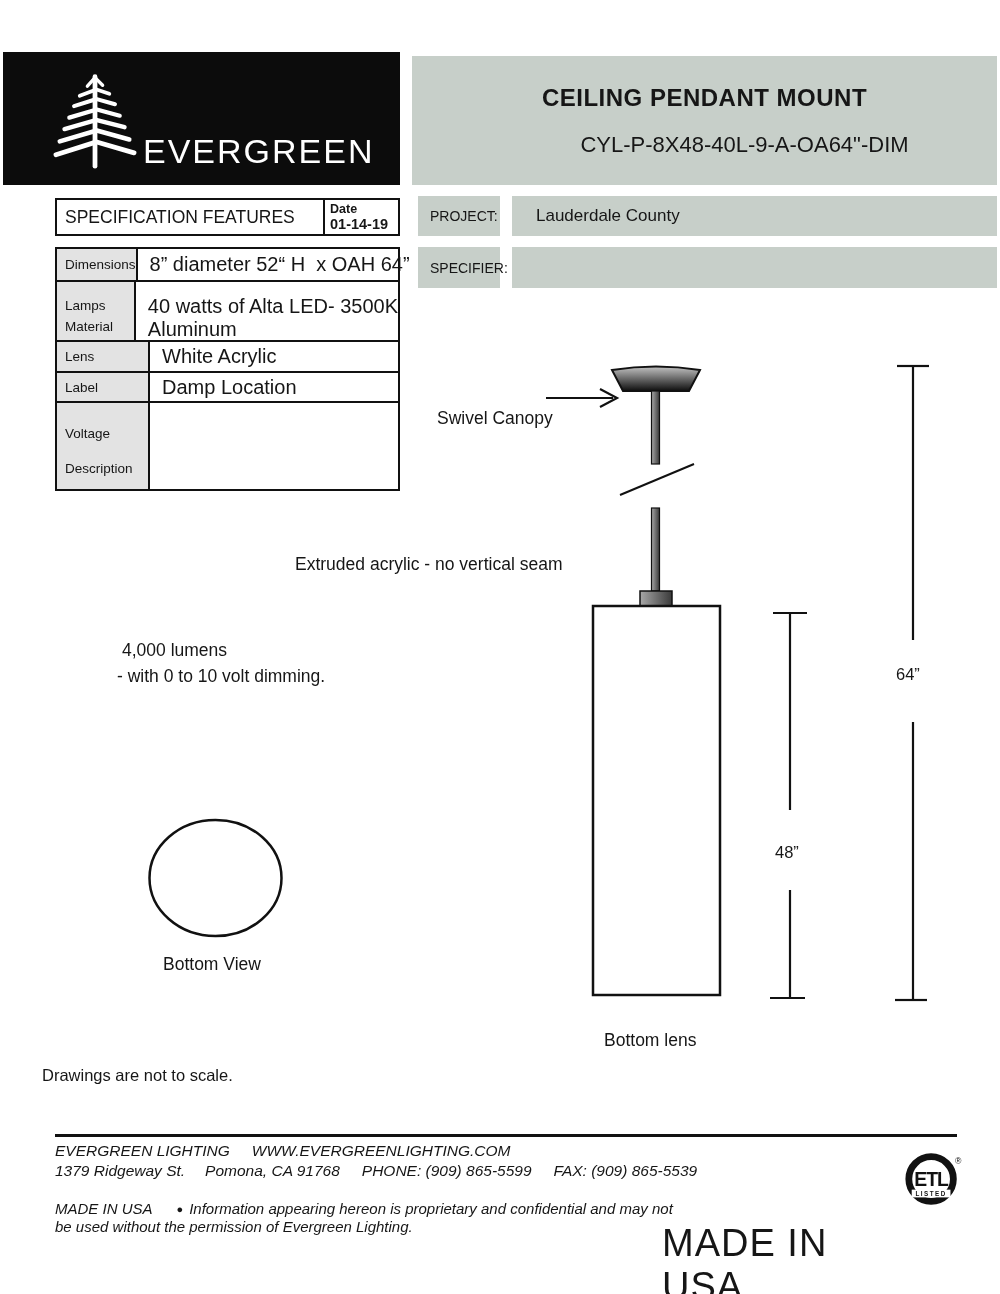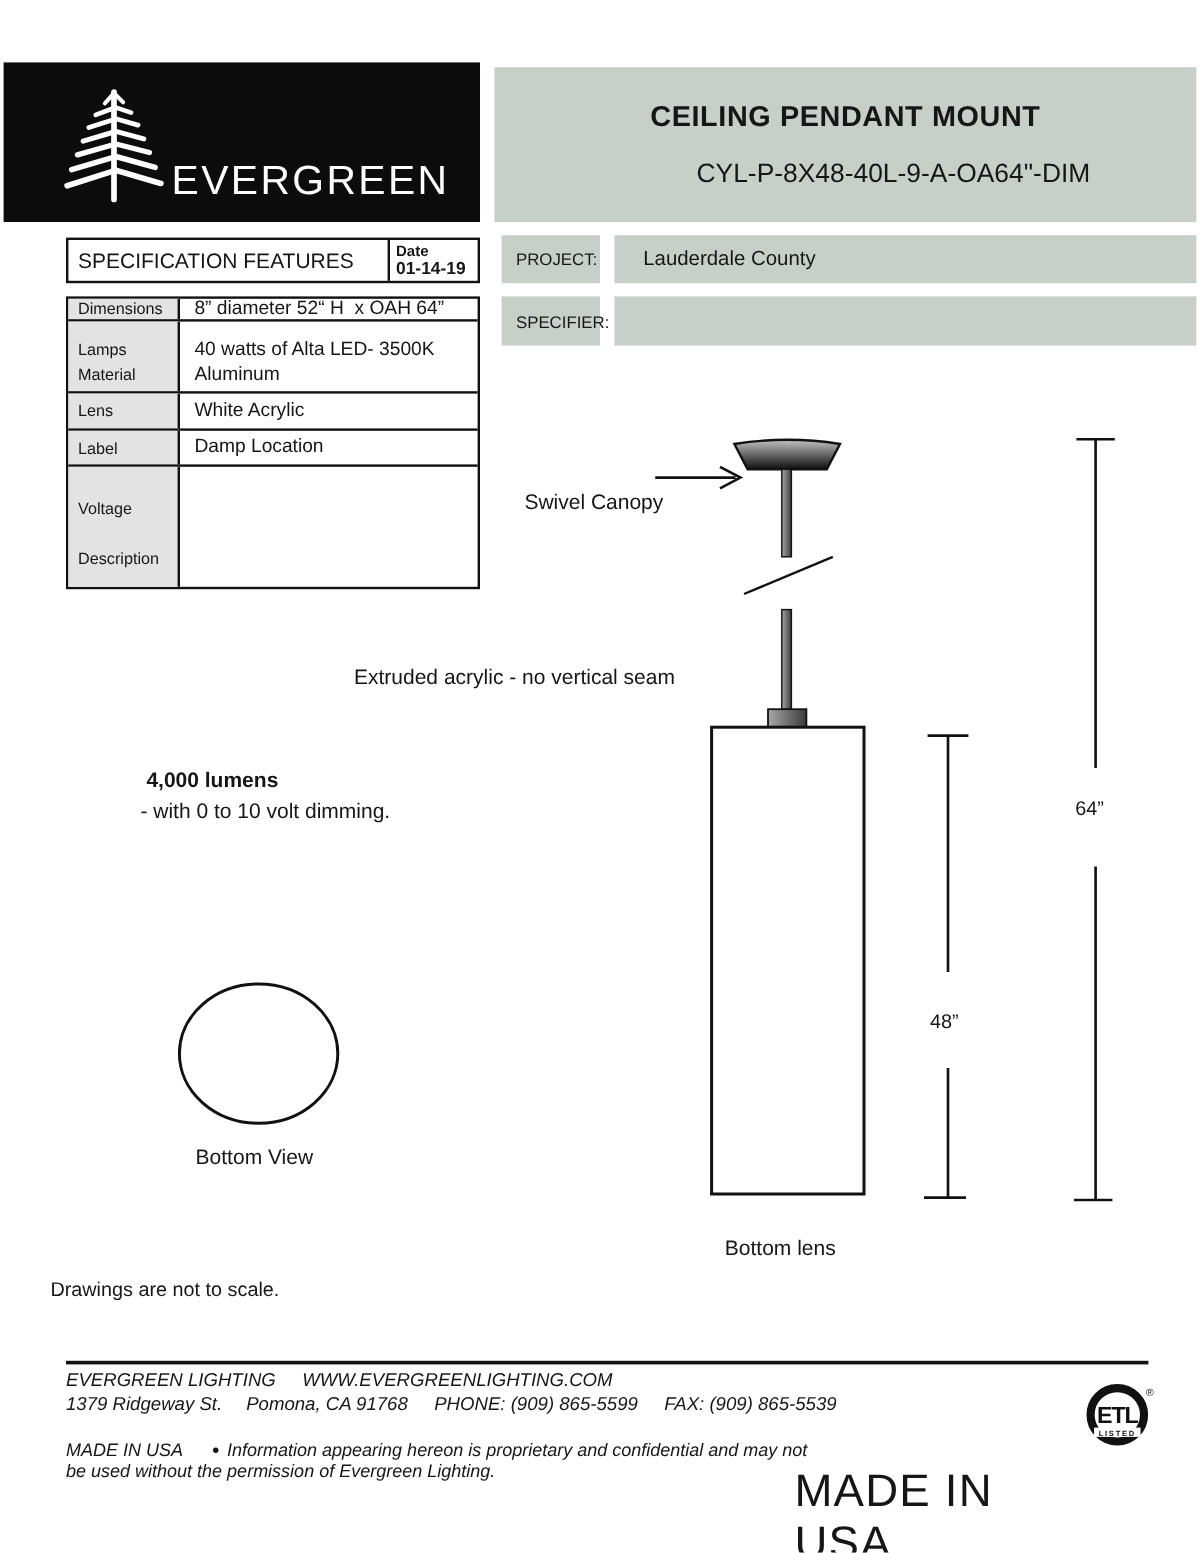--- a/index.html
+++ b/index.html
@@ -27,21 +27,21 @@
   #spec-head-title{flex:1;display:flex;align-items:center;padding-left:8px;font-size:17.5px;}
   #spec-head-date{width:75px;border-left:2px solid #111;box-sizing:border-box;padding:2px 0 0 5px;line-height:1.15;font-weight:bold;}
   #spec-head-date .d1{font-size:12.5px;display:block;}
   #spec-head-date .d2{font-size:14.5px;display:block;}
   #spec-table{left:55px;top:247px;width:345px;height:244px;border:2px solid #111;box-sizing:border-box;
               display:flex;flex-direction:column;}
   .srow{display:flex;flex:0 0 auto;box-sizing:border-box;}
   .srow + .srow{border-top:2px solid #111;}
   .lcell{width:93px;background:#e3e3e3;border-right:2px solid #111;box-sizing:border-box;
          display:flex;flex-direction:column;justify-content:center;padding-left:8px;font-size:13.5px;}
-  .vcell{flex:1;display:flex;flex-direction:column;justify-content:center;padding-left:12px;font-size:16px;white-space:pre;}
+  .vcell{flex:1;display:flex;flex-direction:column;justify-content:center;padding-left:12px;font-size:20px;white-space:pre;}
   .stack{justify-content:space-around;padding-top:13px;padding-bottom:3px;}
 
   
   .note{font-size:17.5px;}
   .dim{font-size:16.5px;}
 
   
   #foot-rule{left:55px;top:1134px;width:902px;height:3px;background:#111;}
   .footline{font-size:15.5px;display:flex;font-style:italic;}
   .footline span{white-space:pre;}
@@ -82,21 +82,21 @@
 
   <div id="spec-head" class="abs">
     <div id="spec-head-title">SPECIFICATION FEATURES</div>
     <div id="spec-head-date">
       <span class="d1">Date</span>
       <span class="d2">01-14-19</span>
     </div>
   </div>
 
   <div id="spec-table" class="abs">
-    <div class="srow" style="height:17px;">
+    <div class="srow" style="height:31px;">
       <div class="lcell">
           <span>Dimensions</span>
         </div>
       <div class="vcell"><span>8” diameter 52“ H  x OAH 64”</span></div>
     </div>
     <div class="srow" style="height:60px;">
       <div class="lcell stack">
         <span>Lamps</span>
         <span>Material</span>
       </div>
@@ -161,21 +161,21 @@
       <line x1="790" y1="613" x2="790" y2="810"></line>
       <line x1="790" y1="890" x2="790" y2="998"></line>
       <line x1="770" y1="998" x2="805" y2="998"></line>
     </g>
 
     <ellipse cx="215.5" cy="878" rx="66" ry="58" fill="#ffffff" stroke="#111" stroke-width="2.5"></ellipse>
   </svg>
 
   <div class="abs note" style="left:437px;top:408px;">Swivel Canopy</div>
   <div class="abs note" style="left:295px;top:554px;">Extruded acrylic - no vertical seam</div>
-  <div class="abs note" style="left:122px;top:640px;font-weight:bold;">4,000 lumens</div>
+  <div class="abs note" style="left:122px;top:640px;">4,000 lumens</div>
   <div class="abs note" style="left:117px;top:666px;">- with 0 to 10 volt dimming.</div>
   <div class="abs dim" style="left:896px;top:665px;">64”</div>
   <div class="abs dim" style="left:775px;top:843px;">48”</div>
   <div class="abs note" style="left:163px;top:954px;">Bottom View</div>
   <div class="abs note" style="left:604px;top:1030px;">Bottom lens</div>
   <div class="abs" style="left:42px;top:1066px;font-size:16.5px;">Drawings are not to scale.</div>
 
   <div id="foot-rule" class="abs"></div>
 
   <div class="abs footline" style="left:55px;top:1142px;">

